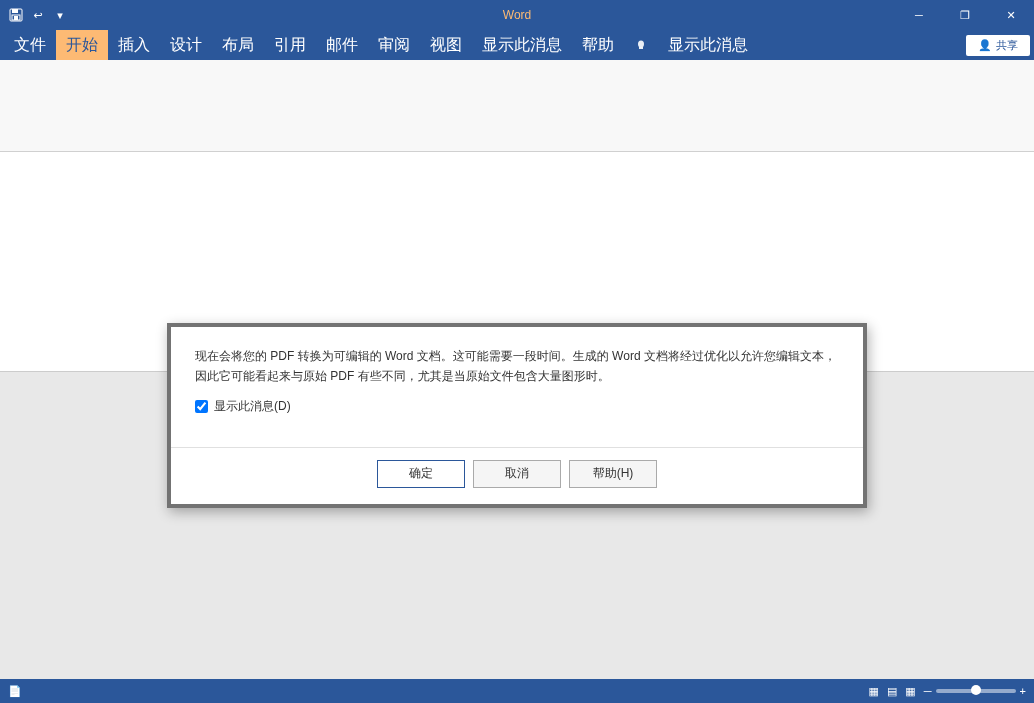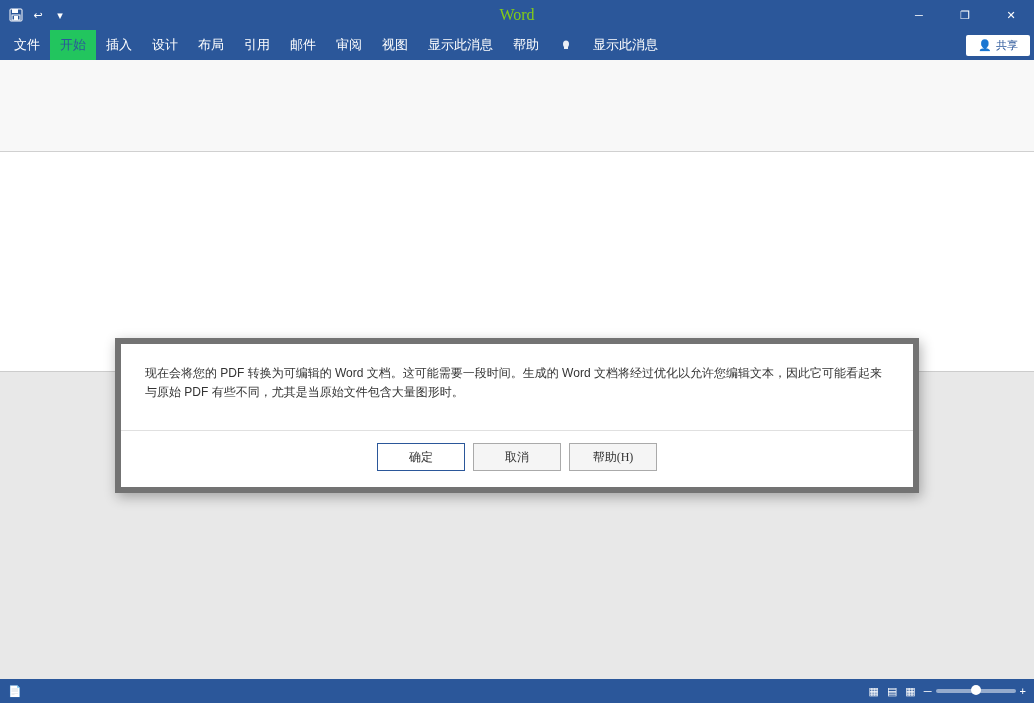--- a/index.html
+++ b/index.html
@@ -52,24 +52,23 @@
       justify-content: center;
       cursor: pointer;
       font-size: 11px;
       color: white;
     }
 
     .title-bar-title {
       position: absolute;
       left: 50%;
       transform: translateX(-50%);
-      color: #84cc16;
-      font-size: 16px;
+      color: #fdba74;
+      font-size: 12px;
       pointer-events: none;
-      font-family: Liberation Serif, serif;
     }
 
     .title-bar-controls {
       display: flex;
       align-items: center;
     }
 
     .ctrl-btn {
       width: 46px;
       height: 30px;
@@ -89,26 +88,26 @@
       align-items: center;
       padding: 0 4px;
     }
 
     .ribbon-tab {
       padding: 0 10px;
       height: 30px;
       display: flex;
       align-items: center;
       color: white;
-      font-size: 13px;
+      font-size: 16px;
       cursor: pointer;
     }
 
     .ribbon-tab.active {
-      background: #22c55e;
+      background: #fdba74;
       color: #2b579a;
     }
 
     .ribbon-share {
       margin-left: auto;
       display: flex;
       align-items: center;
       gap: 8px;
     }
 
@@ -147,23 +146,23 @@
       left: 0;
       right: 0;
       bottom: 0;
       display: flex;
       align-items: center;
       justify-content: center;
     }
 
     .dialog-box {
       background: white;
-      border: 6px solid #737373;
+      border: 4px solid #737373;
       box-shadow: 2px 4px 12px rgba(0,0,0,0.3);
-      width: 804px;
+      width: 700px;
       padding: 0;
     }
 
     .dialog-content {
       padding: 20px 24px 16px 24px;
     }
 
     .dialog-message {
       font-size: 12px;
       color: #333;
@@ -203,21 +202,21 @@
       padding: 0 24px 16px 24px;
     }
 
     .dialog-btn {
       min-width: 88px;
       height: 28px;
       border: 1px solid #aaa;
       background: #f5f5f5;
       cursor: pointer;
       font-size: 12px;
-      font-family: Liberation Serif, serif;
+      font-family: Liberation Sans, sans-serif;
       color: #333;
       padding: 0 16px;
     }
 
     .dialog-btn.primary {
       border: 1px solid #2b579a;
       background: white;
       color: #333;
     }
 
@@ -343,20 +342,24 @@
 
 <div class="ribbon-content"></div>
 
 <div class="main-area">
   <div class="doc-area"></div>
 
   <div class="dialog-overlay">
     <div class="dialog-box">
       <div class="dialog-content">
         <div class="dialog-message">现在会将您的 PDF 转换为可编辑的 Word 文档。这可能需要一段时间。生成的 Word 文档将经过优化以允许您编辑文本，因此它可能看起来与原始 PDF 有些不同，尤其是当原始文件包含大量图形时。</div>
+        <div class="dialog-checkbox-row">
+          <input type="checkbox" class="dialog-checkbox" checked="" style="">
+          <label class="dialog-checkbox-label">显示此消息(D)</label>
+        </div>
       </div>
       <div class="dialog-separator"></div>
       <div class="dialog-buttons">
         <button class="dialog-btn primary">确定</button>
         <button class="dialog-btn">取消</button>
         <button class="dialog-btn">帮助(H)</button>
       </div>
     </div>
   </div>
 </div>

